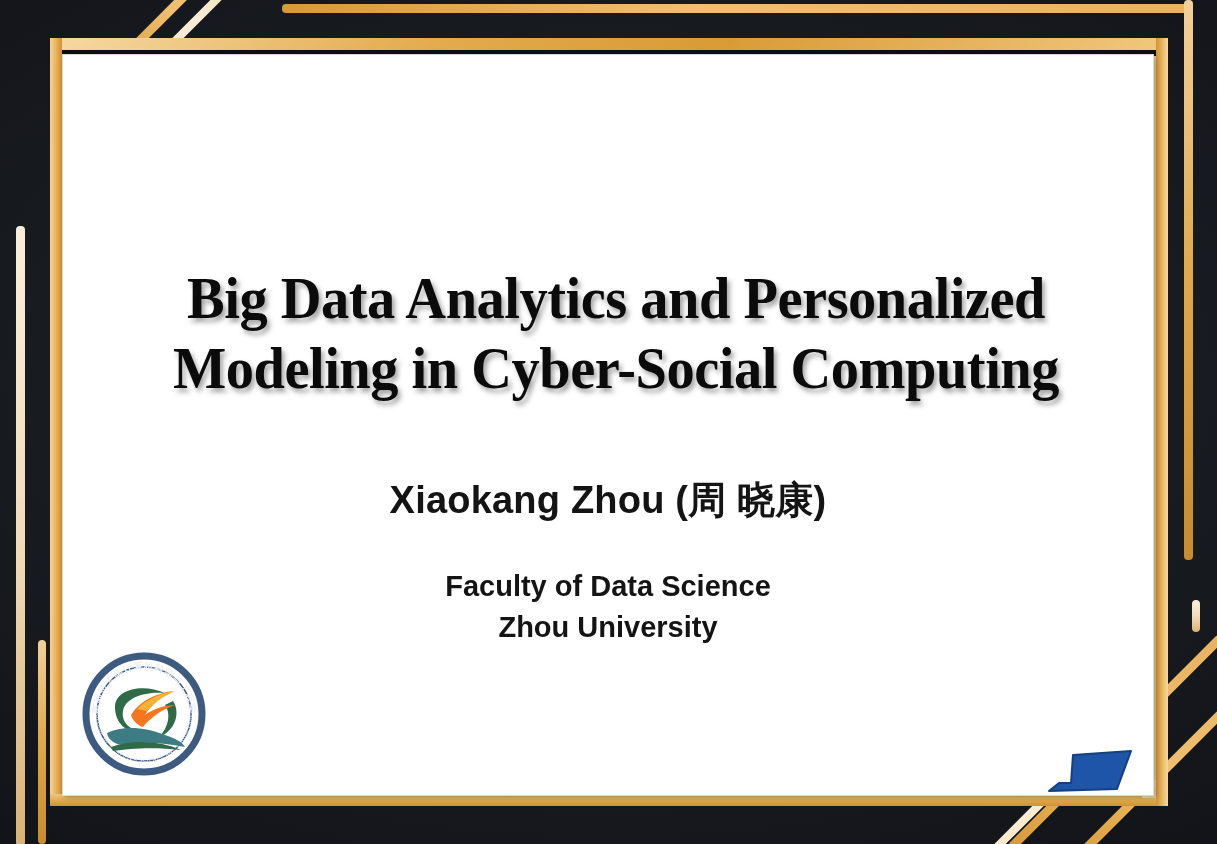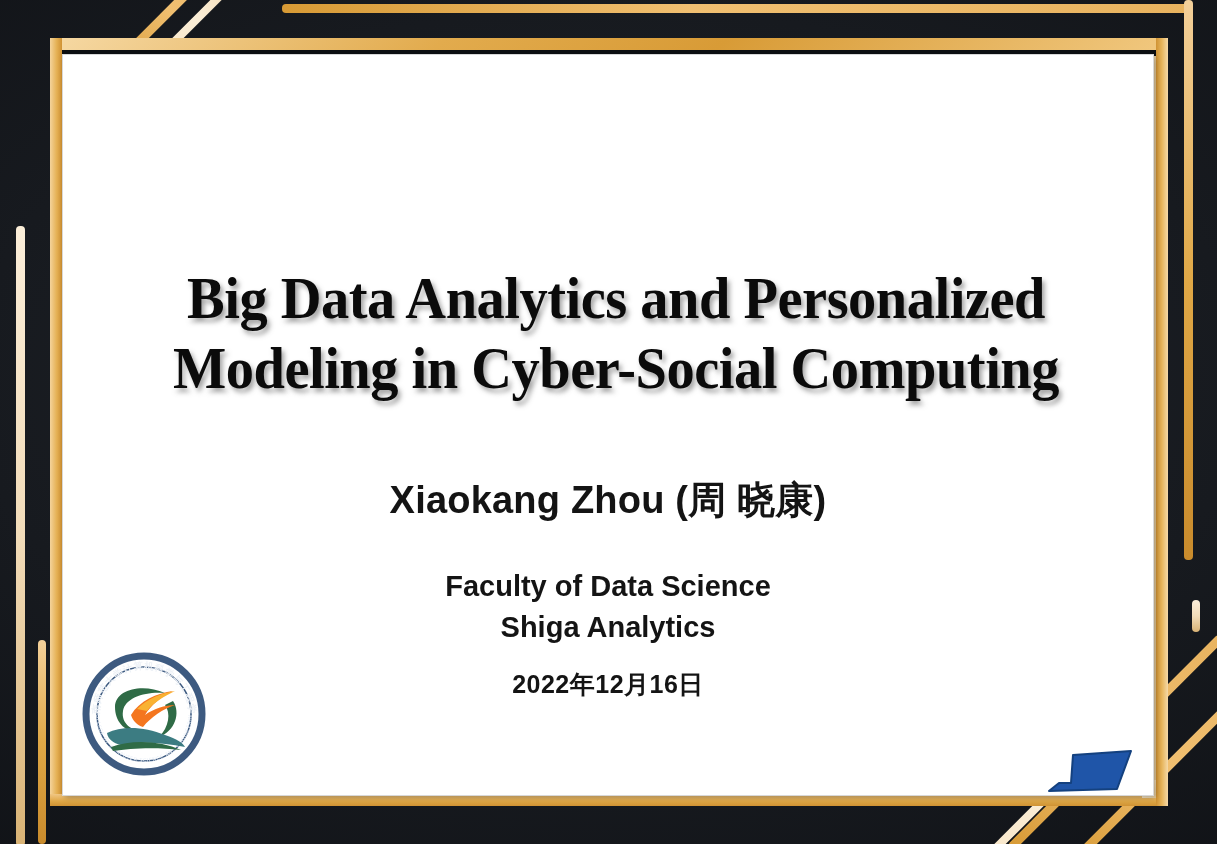--- a/index.html
+++ b/index.html
@@ -238,24 +238,23 @@
 
     <div class="title-block">
       <div class="title-line">Big Data Analytics and Personalized</div>
       <div class="title-line">Modeling in Cyber-Social Computing</div>
     </div>
 
     <div class="author">Xiaokang Zhou (周 晓康)</div>
 
     <div class="affil">
       <div>Faculty of Data Science</div>
-      <div>Shiga Analytics</div>
-    </div>
-
-    <div class="date">2022年12月16日</div>
+      <div>Zhou University</div>
+    </div>
+
 
     <div class="seal">
       <svg viewBox="0 0 126 126" width="126" height="126" aria-hidden="true">
         <defs>
           <path id="arcTop" d="M 18,63 A 45,45 0 0 1 108,63"></path>
           <path id="arcBot" d="M 15,63 A 48,48 0 0 0 111,63"></path>
         </defs>
 
         <circle cx="63" cy="63" r="59" fill="#ffffff"></circle>
         <circle cx="63" cy="63" r="58" fill="none" stroke="#3d5a80" stroke-width="7"></circle>

